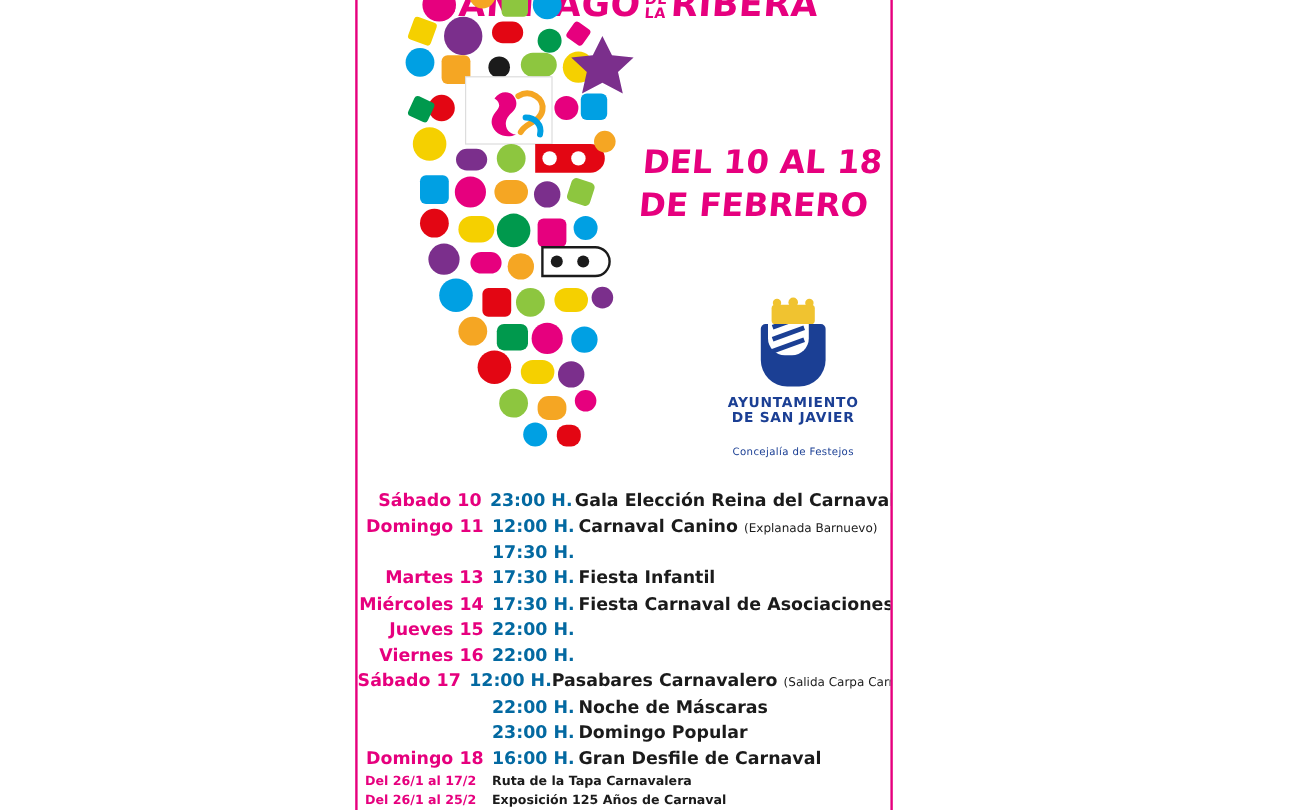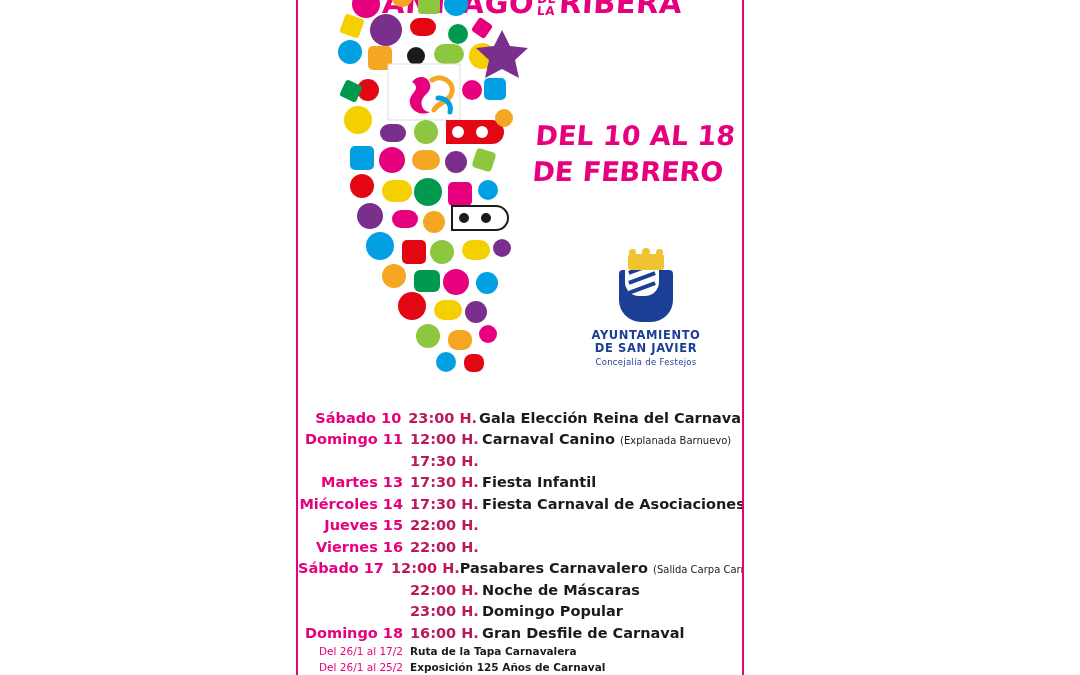--- a/index.html
+++ b/index.html
@@ -81,21 +81,21 @@
     font-weight: bold;
     font-size: 27px;
     line-height: 1.35;
     transform: skewX(-5deg);
   }
   .dates div { white-space: nowrap; }
 
   
   .crest-block {
     position: absolute;
-    left: 273px;
+    left: 288px;
     top: 252px;
     width: 150px;
     text-align: center;
   }
   .crest {
     width: 62px;
     height: 72px;
     margin: 0 auto;
     position: relative;
   }
@@ -162,21 +162,21 @@
     font-weight: bold;
     font-size: 11.5px;
     letter-spacing: 0.6px;
     line-height: 1.15;
   }
   .ayto-sub {
     color: #1b3f94;
     font-family: "DejaVu Sans", sans-serif;
     font-size: 8.5px;
     letter-spacing: 0.3px;
-    margin-top: 2px;
+    margin-top: 17px;
   }
 
   
   .programme {
     position: absolute;
     left: 0;
     top: 408px;
     width: 448px;
   }
   .row {
@@ -191,21 +191,21 @@
     width: 112px;
     text-align: right;
     color: #e6007e;
     font-weight: bold;
     padding-right: 7px;
     box-sizing: border-box;
   }
   .c-time {
     width: 72px;
     text-align: left;
-    color: #be185d;
+    color: #0369a1;
     font-weight: bold;
     box-sizing: border-box;
   }
   .c-desc {
     color: #1b1b1b;
     font-weight: bold;
   }
   .note {
     color: #1b1b1b;
     font-weight: normal;
@@ -216,23 +216,23 @@
   .row-small {
     display: flex;
     align-items: baseline;
     font-family: "DejaVu Sans", sans-serif;
     font-size: 10.5px;
     line-height: 1.5;
     white-space: nowrap;
   }
   .s-day {
     width: 112px;
-    text-align: right;
+    text-align: center;
     color: #e6007e;
-    font-weight: normal;
+    font-weight: bold;
     padding-right: 7px;
     box-sizing: border-box;
   }
   .s-desc { color: #1b1b1b; font-weight: bold; }
 </style>
 </head>
 <body>
 
 <div class="page">
   <div class="poster">

